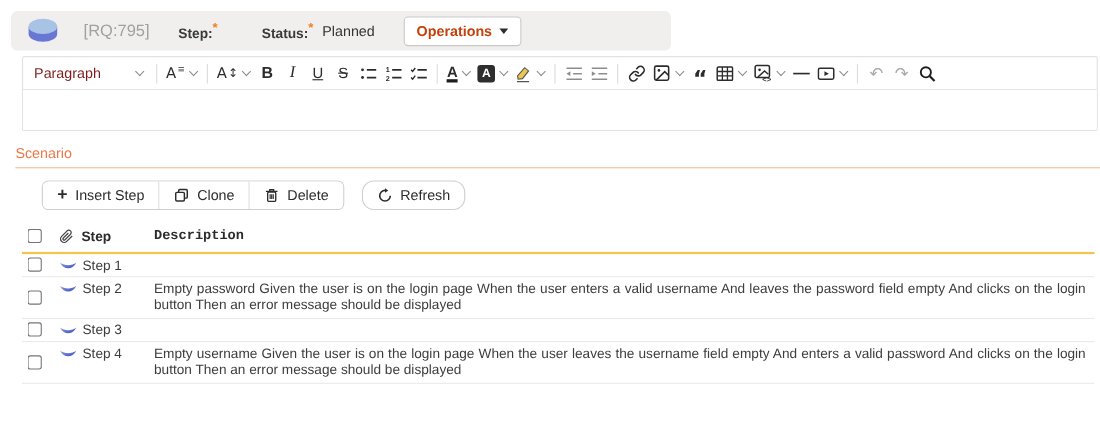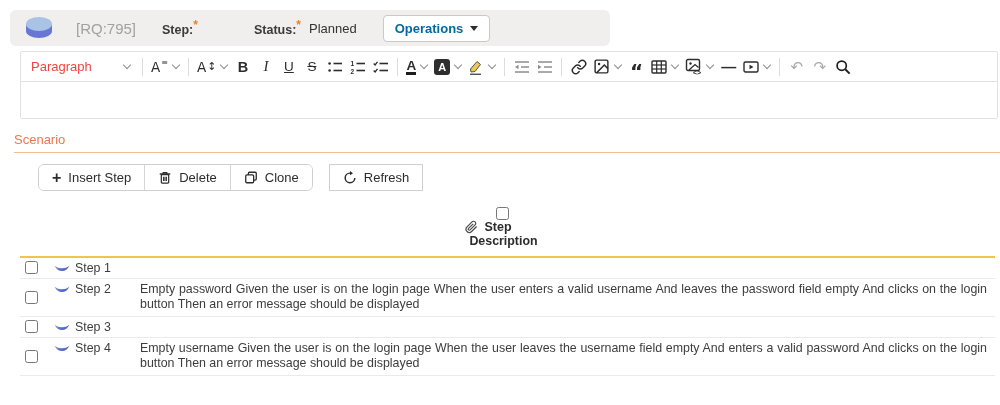--- a/index.html
+++ b/index.html
@@ -14,34 +14,34 @@
   .id-bar { margin:10px 0 0 10px; width:600px; height:36px; background:#f0efee; border-radius:6px;
     display:flex; align-items:center; padding:0 8px 0 14px;gap:12px; }
   .cyl-icon { width:30px; height:24px; flex:0 0 auto; }
   .rq-id { color:#a3a09d; font-size:15px; margin:0 14px 0 10px; }
   .fld-label { font-size:12.5px; font-weight:bold; color:#3a3a3a; }
   .req-star { color:#ef8122; font-weight:bold; font-size:12px; vertical-align:super; margin-right:2px; }
   .type-dd { width:228px; display:flex; align-items:center; justify-content:space-between;
     border-bottom:2px solid #f0b83d; padding:2px 4px 3px 4px; font-size:13px; color:#333; cursor:pointer; }
   .chev { display:inline-block; width:7px; height:7px; border-right:1.6px solid #bdbdbd; border-bottom:1.6px solid #bdbdbd;
     transform:rotate(45deg); margin:-4px 2px 0 4px; }
-  .status-wrap { margin-left:42px; display:flex; align-items:center; gap:6px; }
+  .status-wrap { margin-left:26px; display:flex; align-items:center; gap:6px; }
   .status-val { font-size:13px; color:#333; }
   .operations-btn { margin-left:14px; background:#fff; border:1px solid #c9c9c9; border-radius:4px;
-    padding:5px 11px; font-size:13px; font-weight:600; color:#0369a1; display:flex; align-items:center; gap:7px; cursor:pointer; }
+    padding:5px 11px; font-size:13px; font-weight:600; color:#c2410c; display:flex; align-items:center; gap:7px; cursor:pointer; }
   .caret-down { width:0; height:0; border-left:4px solid transparent; border-right:4px solid transparent; border-top:5px solid #2d2d2d; }
 
   
   .editor { margin:5px 0 0 20px; width:978px; border:1px solid #e2e2e2; border-radius:2px; }
   .toolbar { display:flex; align-items:center; height:30px; padding:0 4px; border-bottom:1px solid #e2e2e2; }
   .tb { background:none; border:none; height:24px; min-width:23px; display:flex; align-items:center; justify-content:center;
     color:#2c2c2c; font-size:13.5px; cursor:pointer; padding:0 1px; }
   .tb svg { display:block; }
   .tb-dd { padding:0 3px; }
-  .para-dd { width:112px; justify-content:space-between; font-size:13px; color:#ef4444; padding:0 6px; }
+  .para-dd { width:112px; justify-content:space-between; font-size:13px; color:#7f1d1d; padding:0 6px; }
   .t-chev { width:6px; height:6px; border-color:#8d8d8d; margin:-3px 1px 0 5px; }
   .sep { width:1px; height:18px; background:#dcdcdc; margin:0 5px; }
   .b-bold { font-weight:bold; font-size:14.5px; }
   .b-italic { font-style:italic; font-family:"Liberation Serif", serif; font-size:15px; }
   .b-under { text-decoration:underline; }
   .b-strike { text-decoration:line-through; }
   .mini-lines { font-size:8px; margin:-8px 0 0 1px; }
   .size-arrow { font-size:11px; margin-left:1px; }
   .fcolor { border-bottom:3px solid #1d1d1d; line-height:13px; font-weight:600; }
   .bgA { background:#2e2e2e; color:#fff; width:16px; height:16px; border-radius:3px; display:flex; align-items:center;
@@ -52,28 +52,28 @@
   .editor-content { height:36px; background:#fff; }
 
   
   .scenario-h { margin:13px 0 0 14px; padding-bottom:5px; font-size:13px; color:#e8794a; border-bottom:1px solid #f2bd92; }
 
   
   .btn-row { margin:11px 0 0 38px; display:flex; align-items:center; gap:16px; }
   .btn-group { display:flex; border:1px solid #cfcfcf; border-radius:6px; overflow:hidden; background:#fff; }
   .btn-group .act-btn { border:none; border-right:1px solid #d6d6d6; border-radius:0; }
   .btn-group .act-btn:last-child { border-right:none; }
-  .act-btn { background:#fff; border:1px solid #cfcfcf; border-radius:0; padding:5px 13px; font-size:13px; color:#2c2c2c;
+  .act-btn { background:#fff; border:1px solid #cfcfcf; border-radius:11px; padding:5px 13px; font-size:13px; color:#2c2c2c;
     display:flex; align-items:center; gap:7px; cursor:pointer; }
   .plus-g { font-weight:bold; font-size:16px; line-height:12px; }
 
   
   .steps-table { margin:12px 5px 0 20px; }
   .thead { display:flex; align-items:center; padding:4px 0 6px 0; border-bottom:2px solid #f3c44c;
-    font-size:12.5px; font-weight:bold; color:#2c2c2c;flex-direction:column; }
+    font-size:12.5px; font-weight:bold; color:#2c2c2c; }
   .c1 { width:34px; padding-left:5px; display:flex; align-items:center; }
   .c1 input { width:13px; height:13px; accent-color:#777; cursor:pointer; }
   .c2 { width:86px; display:flex; align-items:flex-start; gap:5px; }
   .c2 .step-lbl { font-size:12.4px; color:#3d3d3d; white-space:nowrap; }
   .thead .c2 { align-items:center; gap:7px; }
   .c3 { flex:1; text-align:justify; font-size:12.4px; color:#3d3d3d; line-height:15.5px; padding-right:8px; }
   .trow { display:flex; align-items:flex-start; padding:3px 0; border-bottom:1px solid #eaeaea; }
   .trow .c1 { align-self:center; }
   .step-icon { margin-top:3px; flex:0 0 auto; }
 </style>
@@ -263,35 +263,35 @@
   <div class="scenario-h">Scenario</div>
 
   <div class="btn-row">
     <div class="btn-group">
       <button class="act-btn">
         <span class="plus-g">+</span>
         <span>Insert Step</span>
       </button>
       <button class="act-btn">
         <svg width="14" height="15" viewBox="0 0 16 16">
+          <rect x="5" y="2" width="9" height="9" rx="1.2" fill="none" stroke="#2c2c2c" stroke-width="1.5"></rect>
+          <rect x="2" y="5" width="9" height="9" rx="1.2" fill="#fff" stroke="#2c2c2c" stroke-width="1.5"></rect>
+        </svg>
+        <span>Clone</span>
+      </button>
+      <button class="act-btn">
+        <svg width="14" height="15" viewBox="0 0 16 16">
           <line x1="2" y1="4" x2="14" y2="4" stroke="#2c2c2c" stroke-width="1.5"></line>
           <path d="M6 4 V2.3 h4 V4" fill="none" stroke="#2c2c2c" stroke-width="1.4"></path>
           <rect x="3.8" y="4.8" width="8.4" height="9.5" rx="1" fill="none" stroke="#2c2c2c" stroke-width="1.4"></rect>
           <line x1="6.4" y1="7" x2="6.4" y2="12" stroke="#2c2c2c" stroke-width="1.2"></line>
           <line x1="8" y1="7" x2="8" y2="12" stroke="#2c2c2c" stroke-width="1.2"></line>
           <line x1="9.6" y1="7" x2="9.6" y2="12" stroke="#2c2c2c" stroke-width="1.2"></line>
         </svg>
         <span>Delete</span>
-      </button>
-      <button class="act-btn">
-        <svg width="14" height="15" viewBox="0 0 16 16">
-          <rect x="5" y="2" width="9" height="9" rx="1.2" fill="none" stroke="#2c2c2c" stroke-width="1.5"></rect>
-          <rect x="2" y="5" width="9" height="9" rx="1.2" fill="#fff" stroke="#2c2c2c" stroke-width="1.5"></rect>
-        </svg>
-        <span>Clone</span>
       </button>
     </div>
     <button class="act-btn">
       <svg width="14" height="15" viewBox="0 0 16 16">
         <path d="M8 3 a5.5 5.5 0 1 0 5.5 5.5" fill="none" stroke="#2c2c2c" stroke-width="1.7"></path>
         <path d="M8 0.6 L11.4 3 L8 5.4 Z" fill="#2c2c2c"></path>
       </svg>
       <span>Refresh</span>
     </button>
   </div>
@@ -300,21 +300,21 @@
     <div class="thead">
       <div class="c1">
           <input type="checkbox" style="">
         </div>
       <div class="c2">
         <svg width="13" height="14" viewBox="0 0 24 24">
           <path d="M21.44 11.05l-9.19 9.19a6 6 0 0 1-8.49-8.49l9.19-9.19a4 4 0 1 1 5.66 5.66l-9.2 9.19a2 2 0 0 1-2.83-2.83l8.49-8.48" fill="none" stroke="#4a4a4a" stroke-width="2.2"></path>
         </svg>
         <span>Step</span>
       </div>
-      <div class="c3" style="text-align:left;font-weight:bold;color:#2c2c2c;">Description</div>
+      <div class="c3" style="text-align:left;font-weight:bold;color:#2c2c2c;font-family:Liberation Mono, monospace;">Description</div>
     </div>
 
     <div class="trow">
       <div class="c1">
           <input type="checkbox" style="">
         </div>
       <div class="c2">
         <svg class="step-icon" width="16" height="10" viewBox="0 0 24 12">
           <path d="M1 1 C5 11.5 19 11.5 23 1 C17 6 7 6 1 1 Z" fill="url(#stepGrad)"></path>
         </svg>

